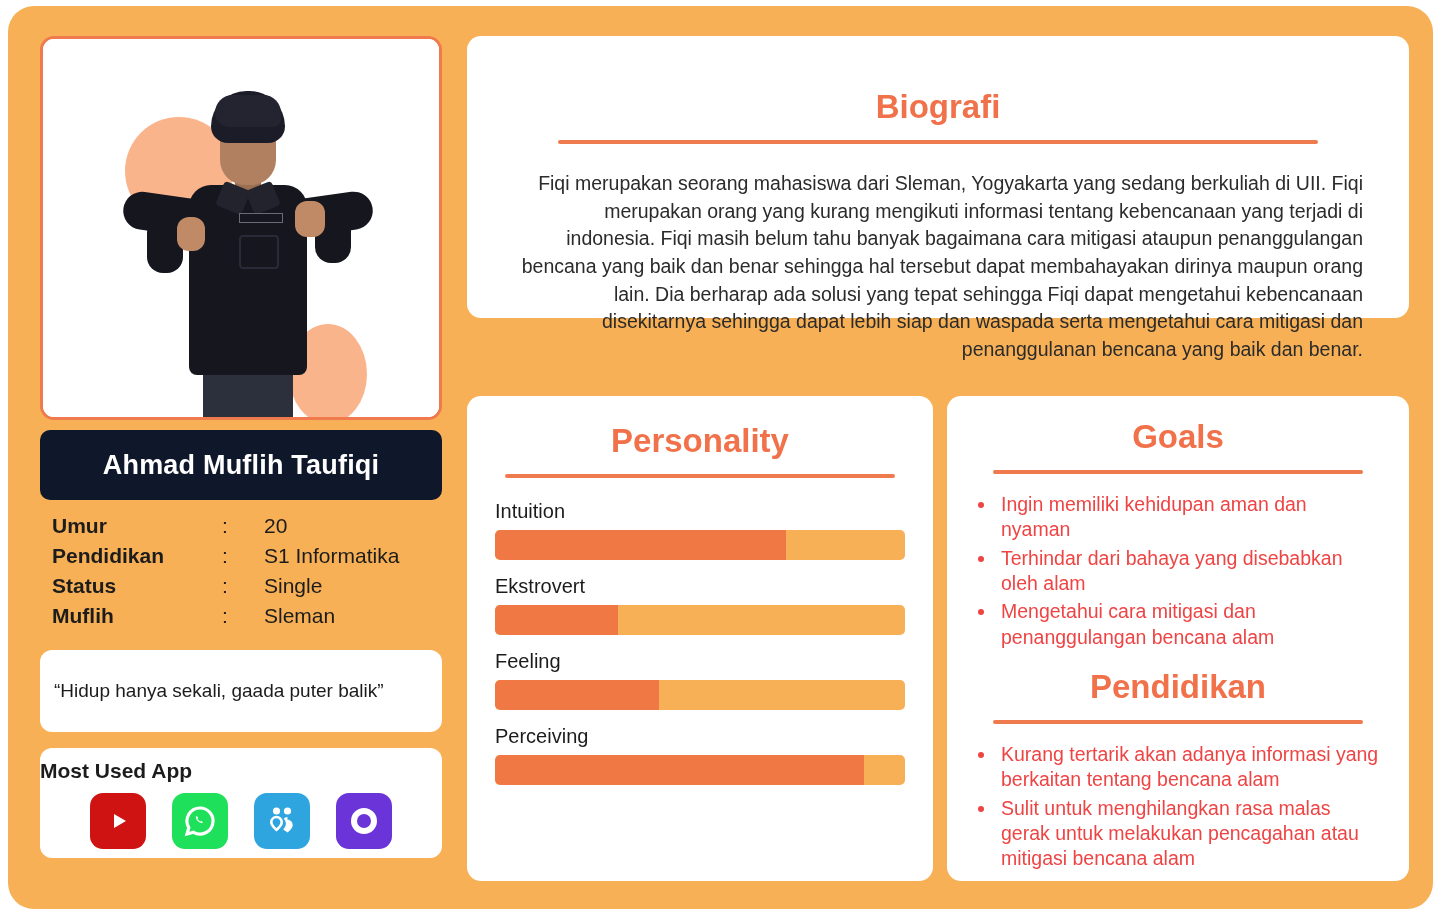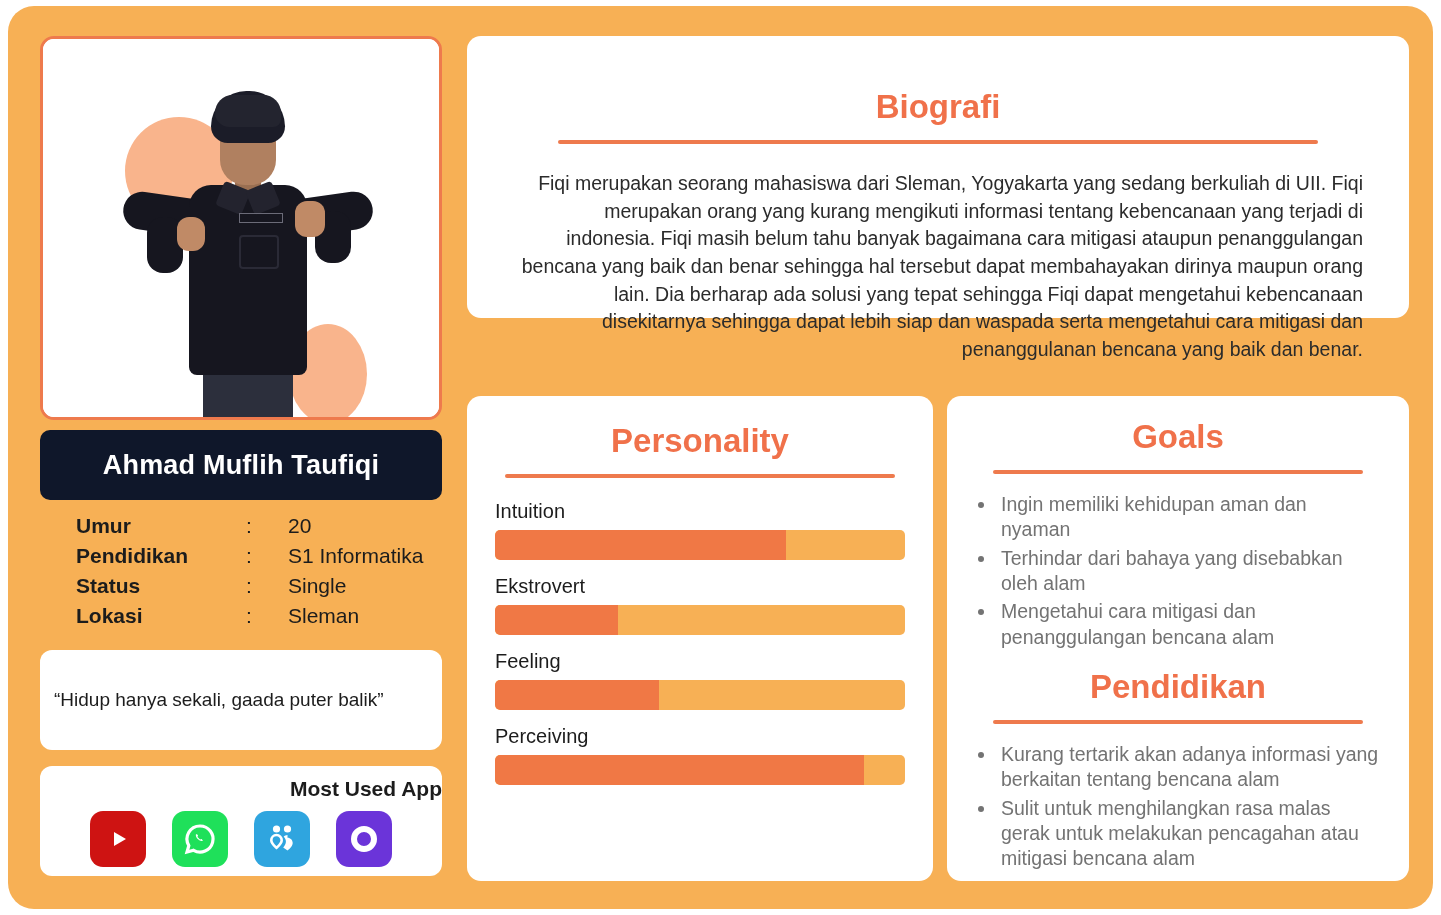--- a/index.html
+++ b/index.html
@@ -127,60 +127,59 @@
 
   .info-table {
     margin-top: 14px;
     padding-left: 12px;
     width: 402px;
   }
   .info-row {
     display: flex;
     align-items: baseline;
     height: 30px;
-    margin-left: 24px;
   }
   .info-key {
     width: 170px;
     font-size: 21px;
     font-weight: bold;
     color: #1c1c1c;
   }
   .info-colon {
     width: 42px;
     font-size: 21px;
     color: #1c1c1c;
   }
   .info-val {
     font-size: 21px;
     color: #1c1c1c;
   }
 
   .quote-card {
     margin-top: 16px;
-    width: 402px; height: 100px;
+    width: 402px; height: 82px;
     background: #ffffff;
     border-radius: 12px;
     display: flex; align-items: center;
     padding: 0 14px;
   }
   .quote-card span {
     font-size: 19px;
     color: #1c1c1c;
   }
 
   .apps-card {
     margin-top: 16px;
     width: 402px; height: 110px;
     background: #ffffff;
     border-radius: 12px;
     padding-top: 11px;
   }
   .apps-title {
-    text-align: right;
+    text-align: left;
     font-size: 21px;
     font-weight: bold;
     color: #1c1c1c;
   }
   .apps-row {
     margin-top: 10px;
     display: flex;
     justify-content: center;
     gap: 26px;
   }
@@ -246,21 +245,21 @@
   }
 
   .goal-card .card-title { margin-top: 22px; }
   .goal-card .title-rule { width: 370px; }
   .goal-card .frust-title { margin-top: 18px; }
 
   .bullets {
     margin: 18px 30px 0 32px;
     font-size: 19.5px;
     line-height: 1.3;
-    color: #737373;
+    color: #ef4444;
   }
   .bullets li {
     margin-bottom: 3px;
     padding-left: 4px;
   }
   .bullets { padding-left: 18px; }
 </style>
 </head>
 <body>
 
@@ -307,21 +306,21 @@
         <div class="info-key">Pendidikan</div>
         <div class="info-colon">:</div>
         <div class="info-val">S1 Informatika</div>
       </div>
       <div class="info-row">
         <div class="info-key">Status</div>
         <div class="info-colon">:</div>
         <div class="info-val">Single</div>
       </div>
       <div class="info-row">
-        <div class="info-key">Lokasi</div>
+        <div class="info-key">Muflih</div>
         <div class="info-colon">:</div>
         <div class="info-val">Sleman</div>
       </div>
     </div>
 
     <div class="quote-card">
       <span>“Hidup hanya sekali, gaada puter balik”</span>
     </div>
 
     <div class="apps-card">

